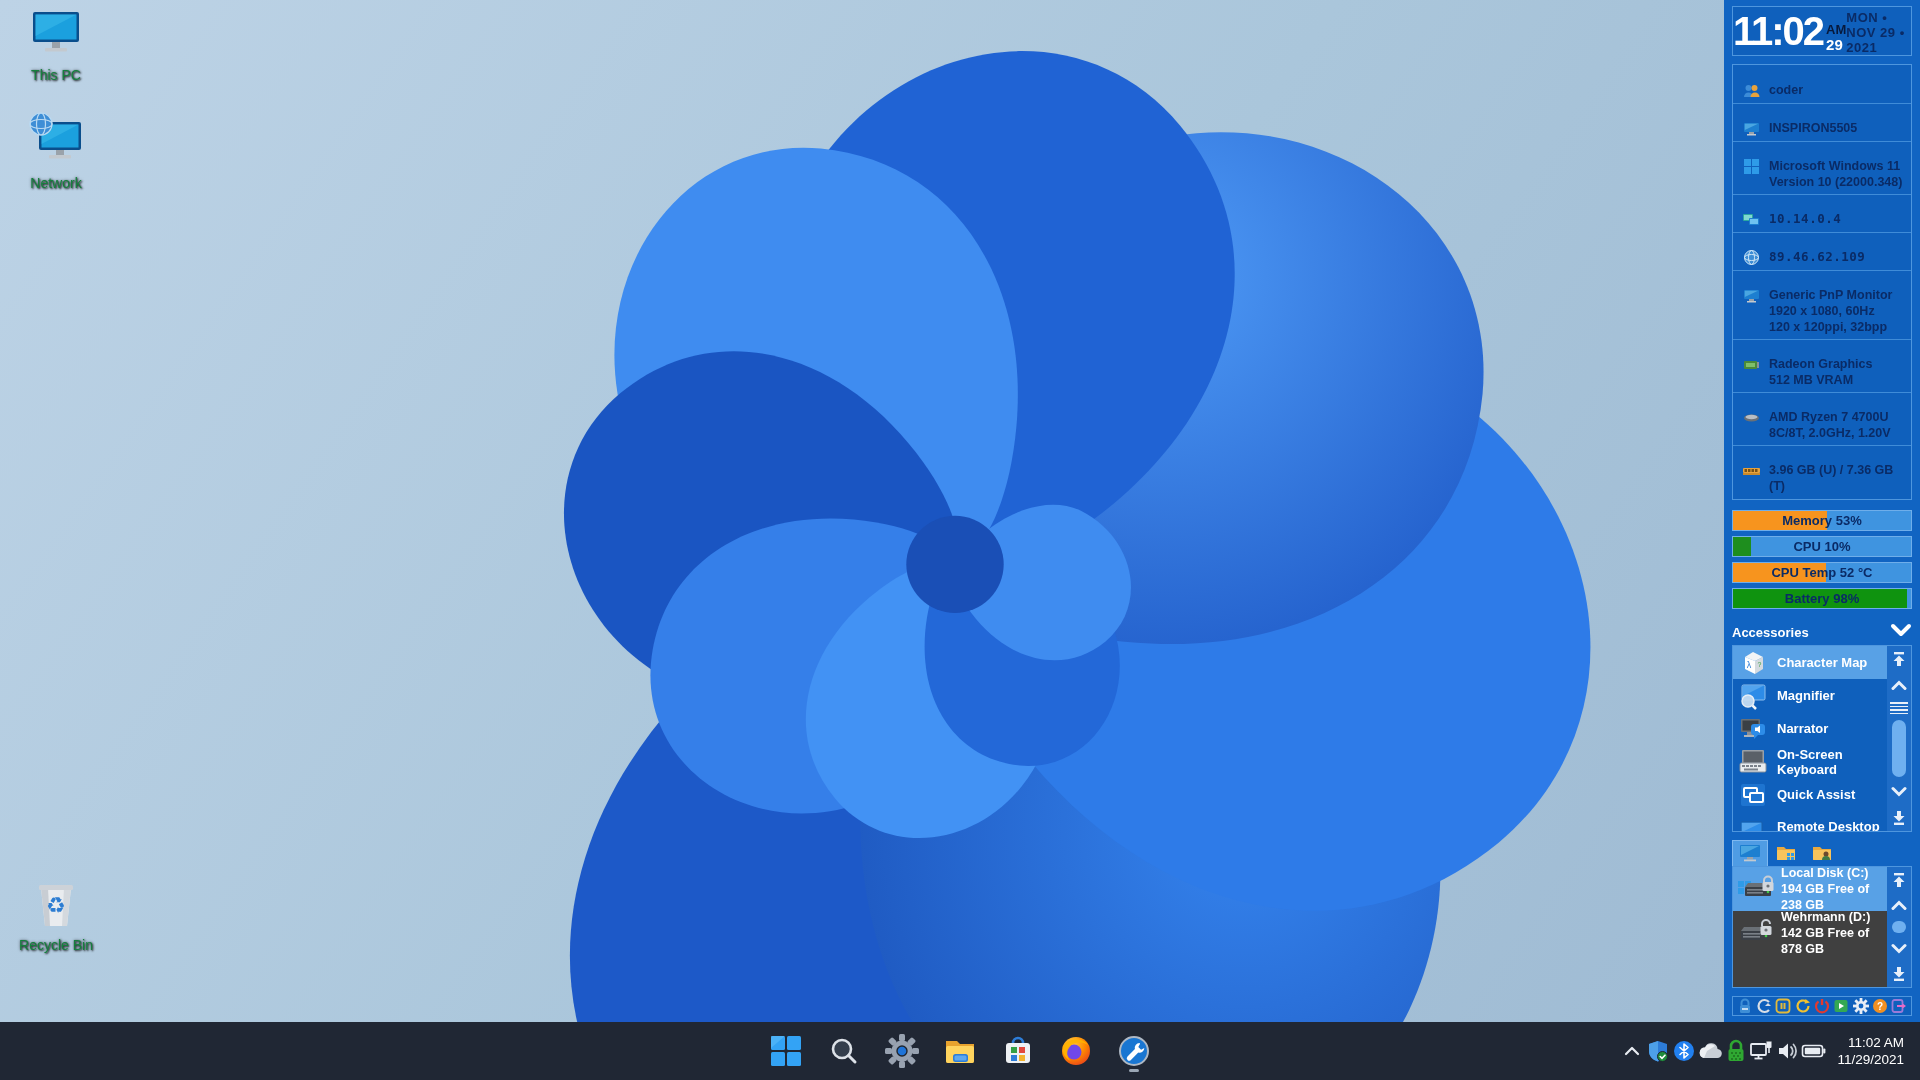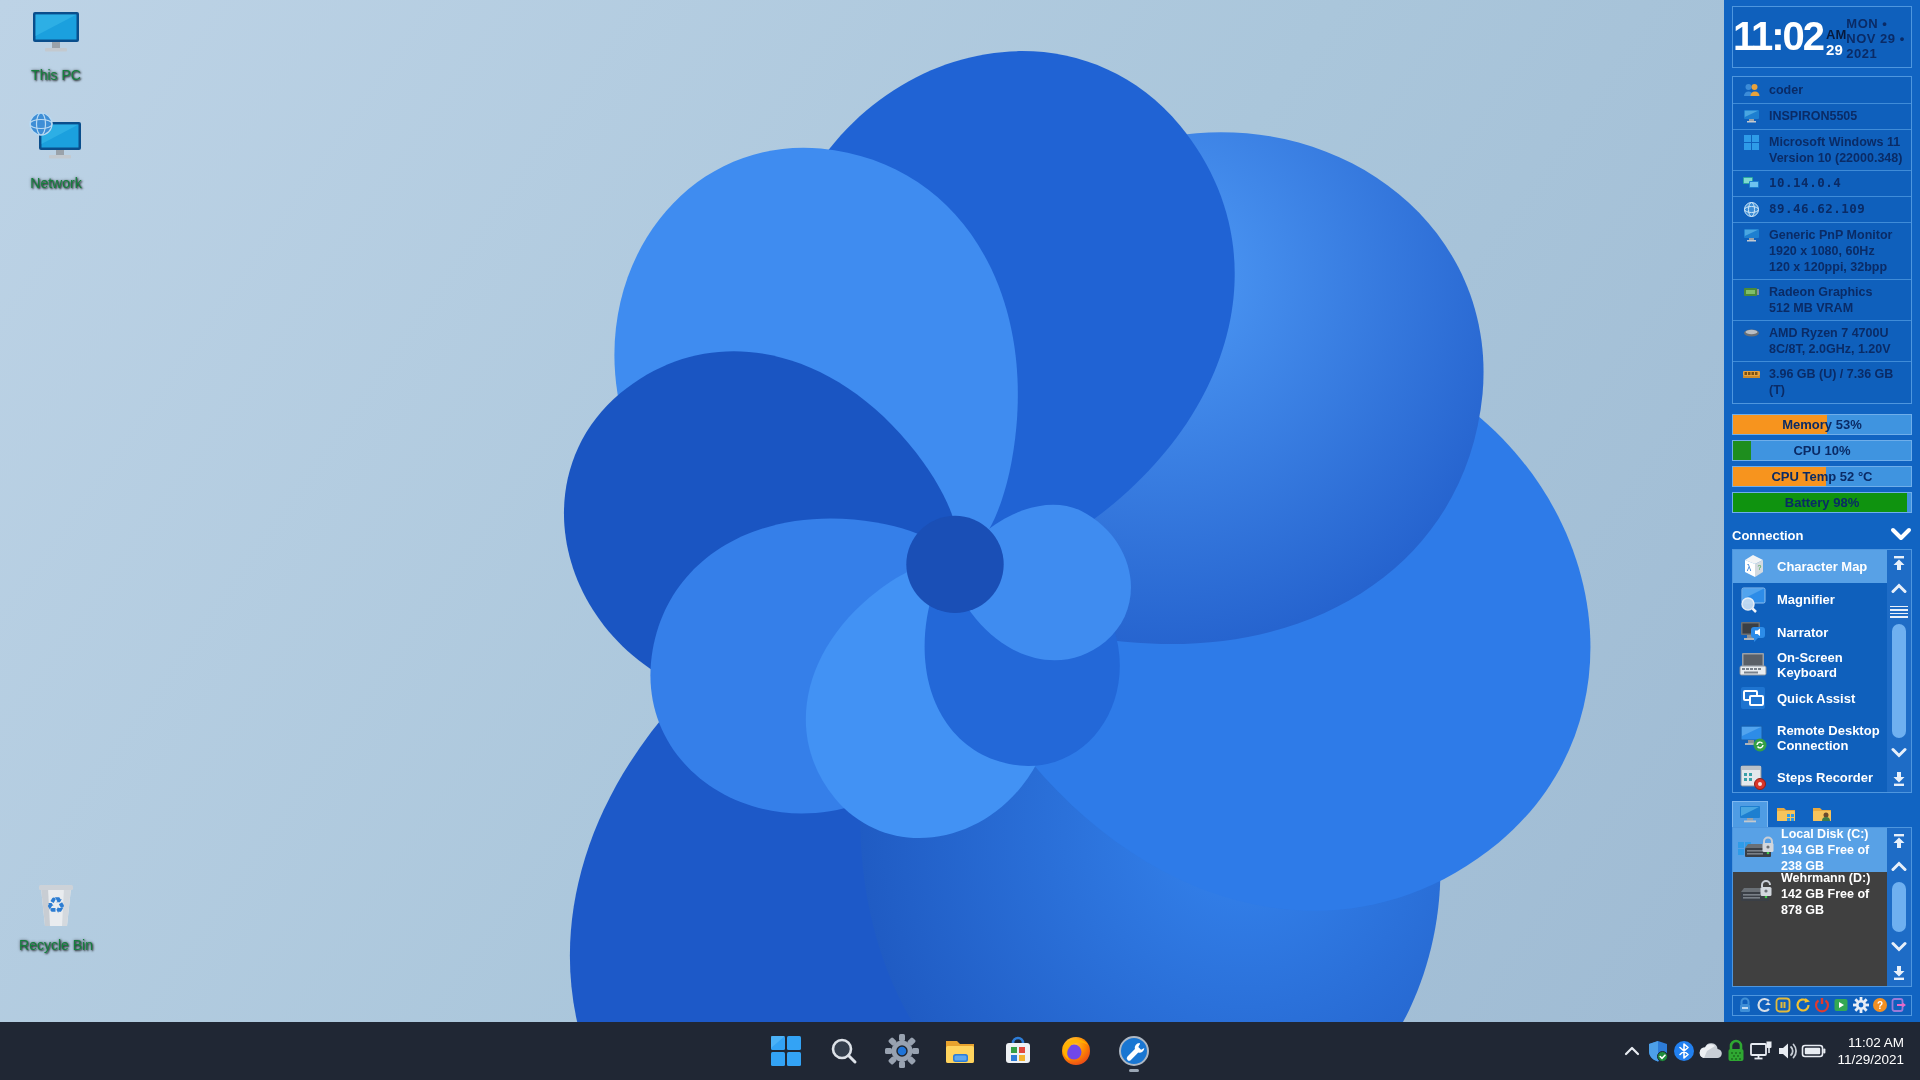--- a/index.html
+++ b/index.html
@@ -22,21 +22,21 @@
   
   .clock-panel{height:70px;display:flex;flex-direction:row;align-items:center;justify-content:center}
   .clock-top{display:flex;align-items:flex-start;line-height:1}
   .clock-time{font-size:40px;font-weight:bold;color:#fff;letter-spacing:-2px}
   .clock-side{display:flex;flex-direction:column;margin-left:3px;margin-top:12px;line-height:1}
   .clock-ampm{font-size:13px;font-weight:bold;color:#07193C}
   .clock-sec{font-size:15px;font-weight:bold;color:#fff;margin-top:1px}
   .clock-date{font-size:13px;font-weight:bold;color:#0A2B66;margin-top:3px;letter-spacing:.5px}
   
   .info-panel{margin-top:8px;padding:1px 0}
-  .irow{display:flex;align-items:flex-start;padding:4px 6px 4px 8px}
+  .irow{display:flex;align-items:flex-start;padding:16px 6px 4px 8px}
   .irow + .irow{border-top:1px solid #3F8CD8}
   .irow .ic{width:20px;height:17px;flex:0 0 20px;margin-right:8px;display:flex;align-items:center;justify-content:center}
   .itxt{font-size:12.5px;font-weight:bold;color:#0A2B66;line-height:16px}
   .itxt span{display:block}
   .irow.mono .itxt{font-family:"DejaVu Sans Mono",monospace;font-size:12.5px;letter-spacing:.5px}
   
   .meters{margin-top:10px}
   .meter{position:relative;height:21px;margin-bottom:5px;background:#3F94E0;
         border:1px solid #6FAEEA;box-sizing:border-box}
   .meter .fill{position:absolute;left:0;top:0;bottom:0}
@@ -308,21 +308,21 @@
       <div class="fill" style="width: 52%; background: rgb(247, 148, 30);"></div>
       <div class="mlbl">CPU Temp 52 °C</div>
     </div>
     <div class="meter">
       <div class="fill" style="width: 98%; background: rgb(15, 147, 15);"></div>
       <div class="mlbl">Battery 98%</div>
     </div>
   </div>
 
   <div class="acc-header">
-    <span class="acc-title">Connection</span>
+    <span class="acc-title">Accessories</span>
     <span>
       <svg width="22" height="14" viewBox="0 0 22 14">
           <path d="M3 3 L11 11 L19 3" fill="none" stroke="#FFFFFF" stroke-width="4" stroke-linecap="round" stroke-linejoin="round"></path>
         </svg>
     </span>
   </div>
 
   <div class="panel list-panel">
     <div class="list-items">
       <div class="lrow selected">

